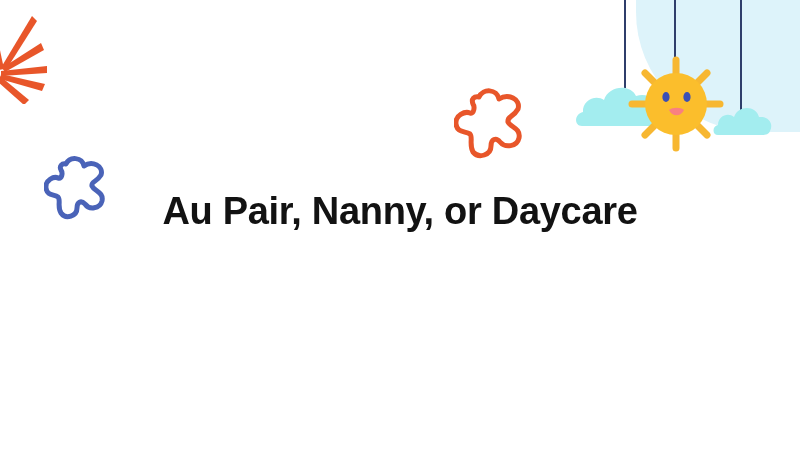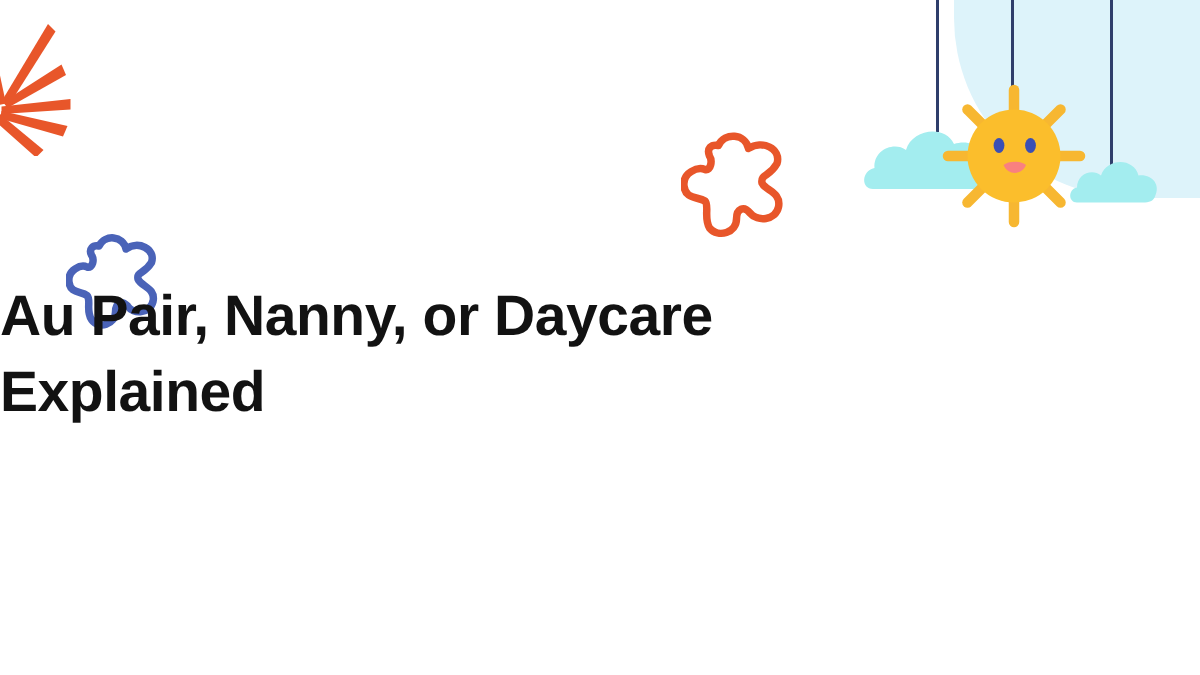--- a/index.html
+++ b/index.html
@@ -59,20 +59,21 @@
   
   .starburst { position: absolute; left: -16px; top: 8px; }
   .starburst svg { display: block; }
 
   
   .title-wrap {
     position: absolute;
     left: 0;
     top: 186px;
     width: 800px;
+    text-align: center;
   }
   .title-line {
     display: block;
     font-family: "Liberation Sans", sans-serif;
     font-weight: bold;
     font-size: 38px;
     line-height: 51px;
     letter-spacing: -0.3px;
     color: #121212;
     white-space: nowrap;
@@ -146,16 +147,15 @@
         <path d="M17 63 L63 58 L63 65 L17 68 Z"></path>
         <path d="M17 66 L61 76 L58 83 L16 71 Z"></path>
         <path d="M16 68 L45 92 L40 97 L13 73 Z"></path>
         <path d="M15 62 L4 20 L11 19 L20 61 Z"></path>
       </g>
     </svg>
   </div>
 
   <div class="title-wrap">
     <span class="title-line">Au Pair, Nanny, or Daycare</span>
-    <span class="title-line">Explained</span>
   </div>
 
 </div>
 
 </body></html>

